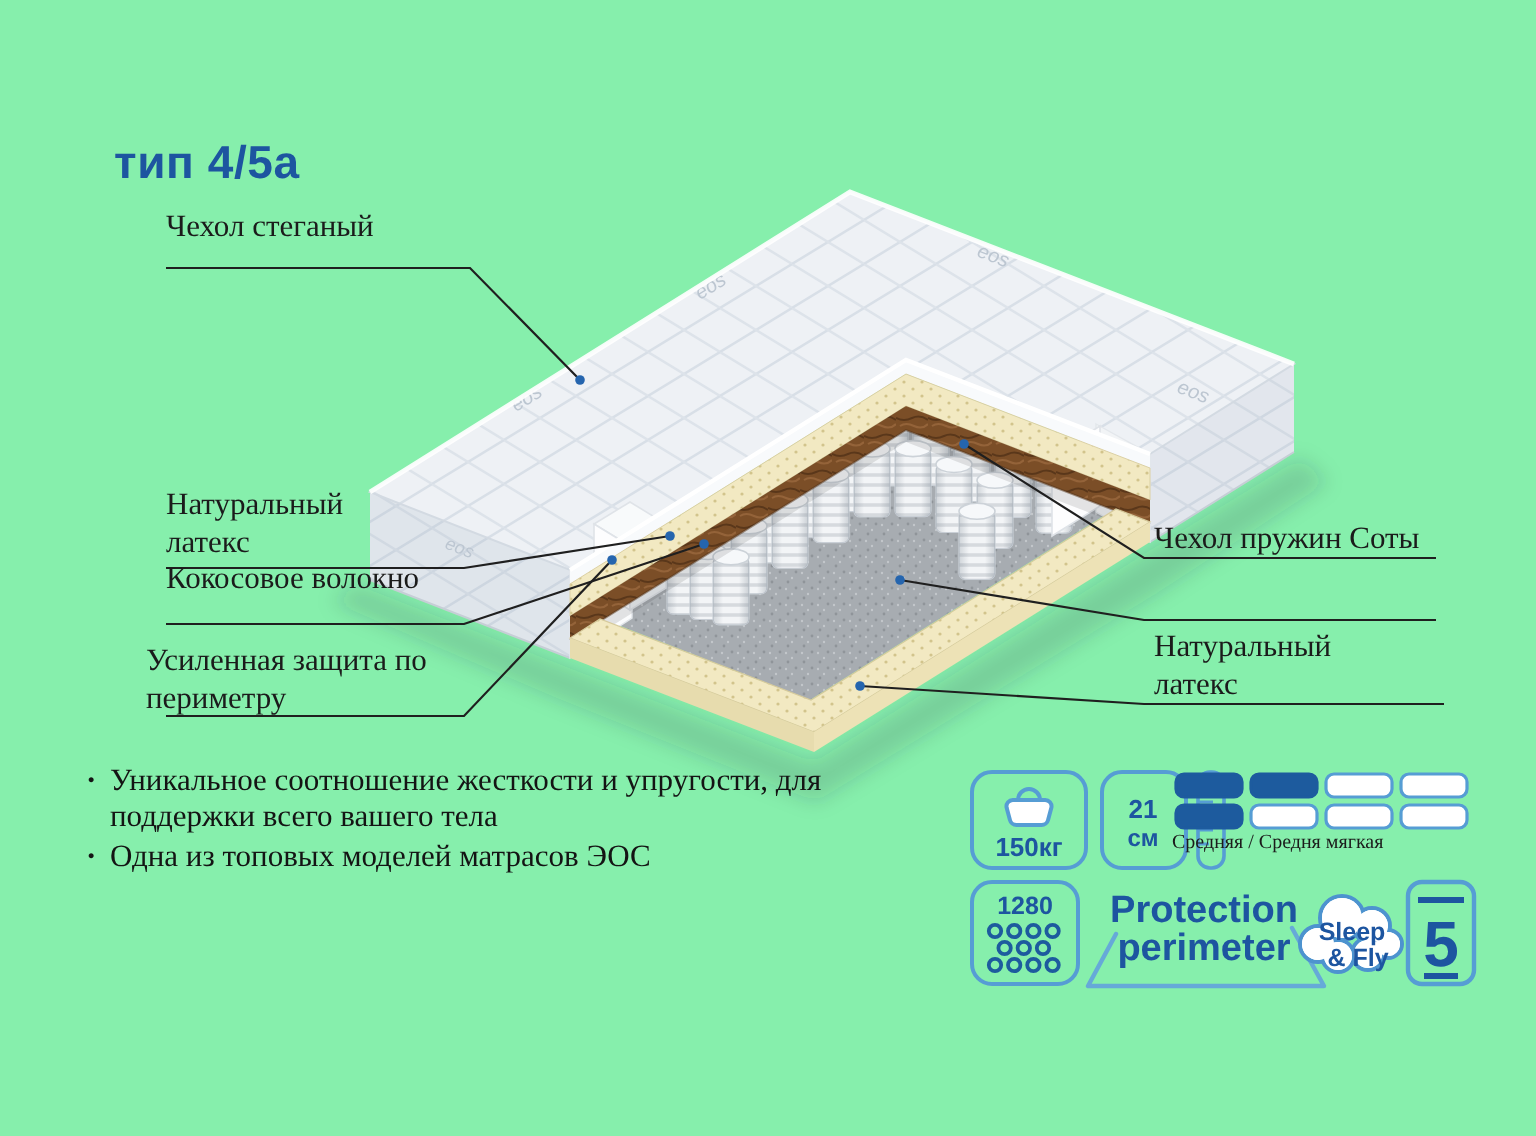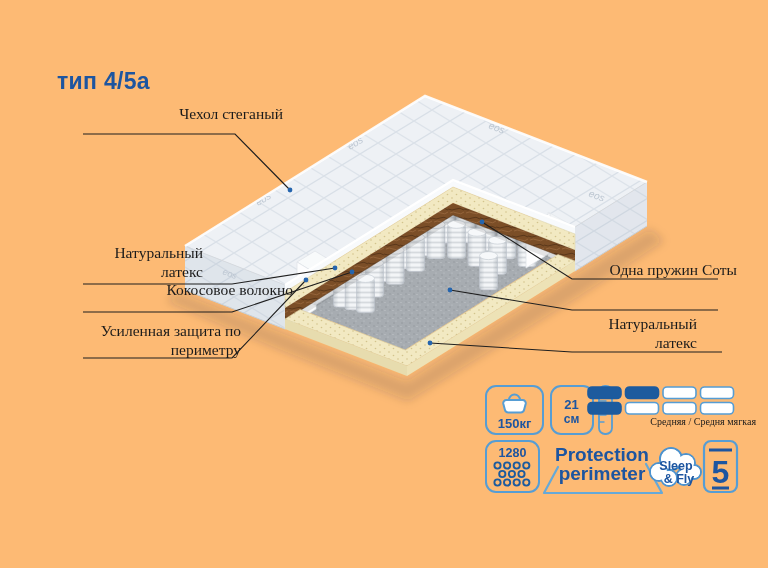--- a/index.html
+++ b/index.html
@@ -1,17 +1,17 @@
 <!DOCTYPE html>
 <html><head>
 <meta charset="utf-8">
 <style>
   html,body{margin:0;padding:0;background:#fff;}
-  .screen{position:relative;width:768px;height:568px;background:#fdba74;overflow:hidden;
-          font-family:"Liberation Sans",sans-serif;text-align:right;}
+  .screen{position:relative;width:768px;height:568px;background:#86efac;overflow:hidden;
+          font-family:"Liberation Sans",sans-serif;}
   .page-title{position:absolute;left:57px;top:68px;font-size:23px;font-weight:700;
               color:#1d55a0;letter-spacing:.3px;}
   .lbl{position:absolute;font-family:"Liberation Serif",serif;font-size:15.5px;
        line-height:19px;color:#1b1b1b;}
   .lbl.right{}
   .features{position:absolute;left:42px;top:382px;width:392px;
             font-family:"Liberation Serif",serif;font-size:15.5px;line-height:18px;color:#141414;}
   .feature-item{position:relative;padding-left:13px;margin-bottom:2px;}
   .feature-item::before{content:"·";position:absolute;left:1px;top:0;font-weight:700;}
   .firmness-caption{position:absolute;left:586px;top:416px;width:170px;
@@ -282,20 +282,22 @@
       <path d="M709,450 H732" stroke="#1d55a0" stroke-width="3"></path>
       <text class="btxt" x="720.5" y="483" font-size="32" text-anchor="middle">5</text>
       <path d="M712,488 H729" stroke="#1d55a0" stroke-width="3"></path>
     </g>
   </svg>
 
   <div class="lbl" style="left:83px;top:104px;width:200px">Чехол стеганый</div>
   <div class="lbl" style="left:83px;top:243px;width:120px">Натуральный латекс</div>
   <div class="lbl" style="left:83px;top:280px;width:210px">Кокосовое волокно</div>
   <div class="lbl" style="left:73px;top:321px;width:168px">Усиленная защита по периметру</div>
-  <div class="lbl right" style="left:577px;top:260px;width:160px">Одна пружин Соты</div>
+  <div class="lbl right" style="left:577px;top:260px;width:160px">Чехол пружин Соты</div>
   <div class="lbl right" style="left:577px;top:314px;width:120px">Натуральный латекс</div>
 
   <div class="features">
+    <div class="feature-item">Уникальное соотношение жесткости и упругости, для поддержки всего вашего тела</div>
+    <div class="feature-item">Одна из топовых моделей матрасов ЭОС</div>
   </div>
 
   <div class="firmness-caption">Средняя / Средня мягкая</div>
 </div>
 
 </body></html>

